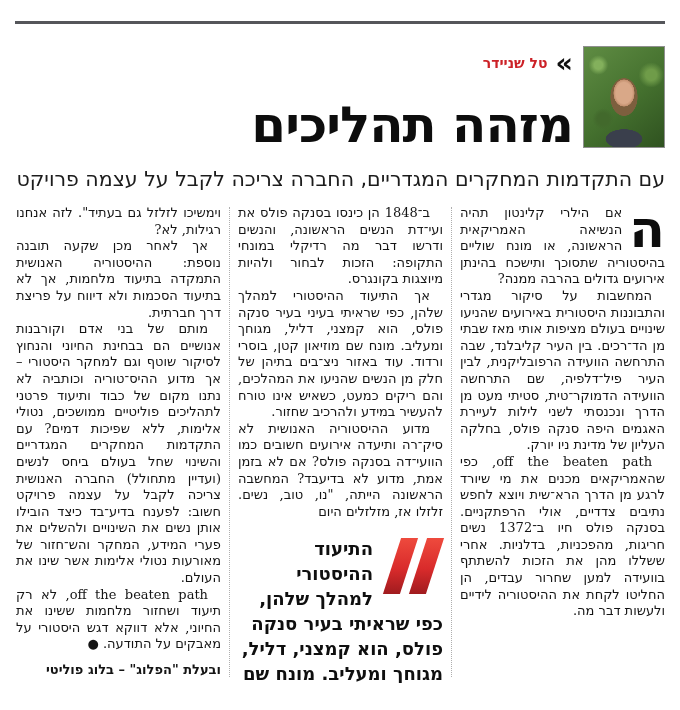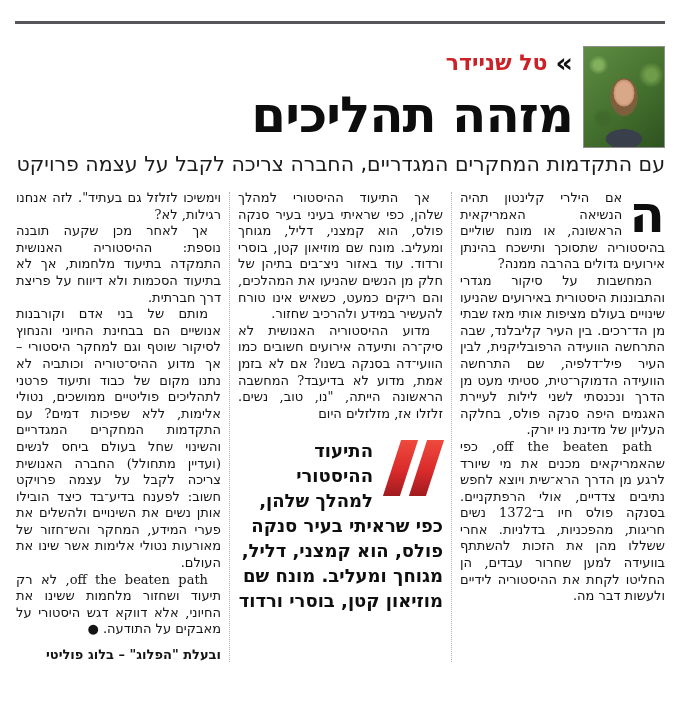--- a/index.html
+++ b/index.html
@@ -29,31 +29,31 @@
   }
   .header-text { flex: 1; text-align: right; padding-top: 3px; }
   .author-line { display: flex; justify-content: flex-start; align-items: center; gap: 8px; }
   .marker {
     direction: ltr; unicode-bidi: isolate;
     font-family: "DejaVu Sans", sans-serif;
     font-size: 27px; font-weight: bold; color: #111; line-height: 1;
   }
   .author {
     font-family: "DejaVu Sans", sans-serif;
-    font-size: 22px; font-weight: bold; color: #cc2127; line-height: 1;
+    font-size: 14px; font-weight: bold; color: #cc2127; line-height: 1;
   }
   .headline {
     font-family: "DejaVu Sans", sans-serif;
     font-size: 50px; font-weight: bold; color: #0d0d0d;
-    line-height: 1.0; margin-top: 14px; letter-spacing: -1px;
+    line-height: 1.0; margin-top: 24px; letter-spacing: -1px;
   }
 
   
   .subtitle {
-    margin-top: 3px; text-align: right;
+    margin-top: 16px; text-align: right;
     font-family: "DejaVu Sans", sans-serif;
     font-size: 20.5px; line-height: 27px; color: #1c1c1c; font-weight: 400;
   }
 
   
   .cols { display: flex; margin-top: 12px; height: 478px; overflow: hidden; }
   .col { width: 205px; flex: 0 0 205px; }
   .colsep { width: 0; border-left: 1px dotted #aeaeae; margin: 2px 8px 6px 8px; }
   .col p {
     font-size: 13px; line-height: 16.6px;
@@ -117,22 +117,23 @@
 
     <div class="col">
       <p><span class="dropcap">ה</span><span>אם הילרי קלינטון תהיה הנשיאה האמריקאית הראשונה, או מונח שוליים בהיסטוריה שתסוכך ותישכח בהינתן אירועים גדולים בהרבה ממנה?</span></p>
       <p class="indent">המחשבות על סיקור מגדרי והתבוננות היסטורית באירועים שהניעו שינויים בעולם מציפות אותי מאז שבתי מן הד־רכים. בין העיר קליבלנד, שבה התרחשה הוועידה הרפובליקנית, לבין העיר פיל־דלפיה, שם התרחשה הוועידה הדמוקר־טית, סטיתי מעט מן הדרך ונכנסתי לשני לילות לעיירת האגמים היפה סנקה פולס, בחלקה העליון של מדינת ניו יורק.</p>
       <p class="indent">off the beaten path, כפי שהאמריקאים מכנים את מי שיורד לרגע מן הדרך הרא־שית ויוצא לחפש נתיבים צדדיים, אולי הרפתקניים. בסנקה פולס חיו ב־1372 נשים חריגות, מהפכניות, בדלניות. אחרי ששללו מהן את הזכות להשתתף בוועידה למען שחרור עבדים, הן החליטו לקחת את ההיסטוריה לידיים ולעשות דבר מה.</p>
     </div>
 
     <div class="colsep"></div>
 
     <div class="col">
+      <p class="indent">ב־1848 הן כינסו בסנקה פולס את ועי־דת הנשים הראשונה, והנשים ודרשו דבר מה רדיקלי במונחי התקופה: הזכות לבחור ולהיות מיוצגות בקונגרס.</p>
       <p class="indent">אך התיעוד ההיסטורי למהלך שלהן, כפי שראיתי בעיני בעיר סנקה פולס, הוא קמצני, דליל, מגוחך ומעליב. מונח שם מוזיאון קטן, בוסרי ורדוד. עוד באזור ניצ־בים בתיהן של חלק מן הנשים שהניעו את המהלכים, והם ריקים כמעט, כשאיש אינו טורח להעשיר במידע ולהרכיב שחזור.</p>
-      <p class="indent">מדוע ההיסטוריה האנושית לא סיק־רה ותיעדה אירועים חשובים כמו הוועי־דה בסנקה בשנו? אם לא בזמן אמת, מדוע לא בדיעבד? המחשבה הראשונה הייתה, "נו, טוב, נשים. זלזלו אז, מזלזלים היום</p>
+      <p class="indent">מדוע ההיסטוריה האנושית לא סיק־רה ותיעדה אירועים חשובים כמו הוועי־דה בסנקה פולס? אם לא בזמן אמת, מדוע לא בדיעבד? המחשבה הראשונה הייתה, "נו, טוב, נשים. זלזלו אז, מזלזלים היום</p>
       <div class="pullquote">
         <span class="qmarks">
             <i></i>
             <i></i>
           </span>
         <div class="pq-text">התיעוד ההיסטורי למהלך שלהן, כפי שראיתי בעיר סנקה פולס, הוא קמצני, דליל, מגוחך ומעליב. מונח שם מוזיאון קטן, בוסרי ורדוד</div>
       </div>
     </div>
 
     <div class="colsep"></div>

